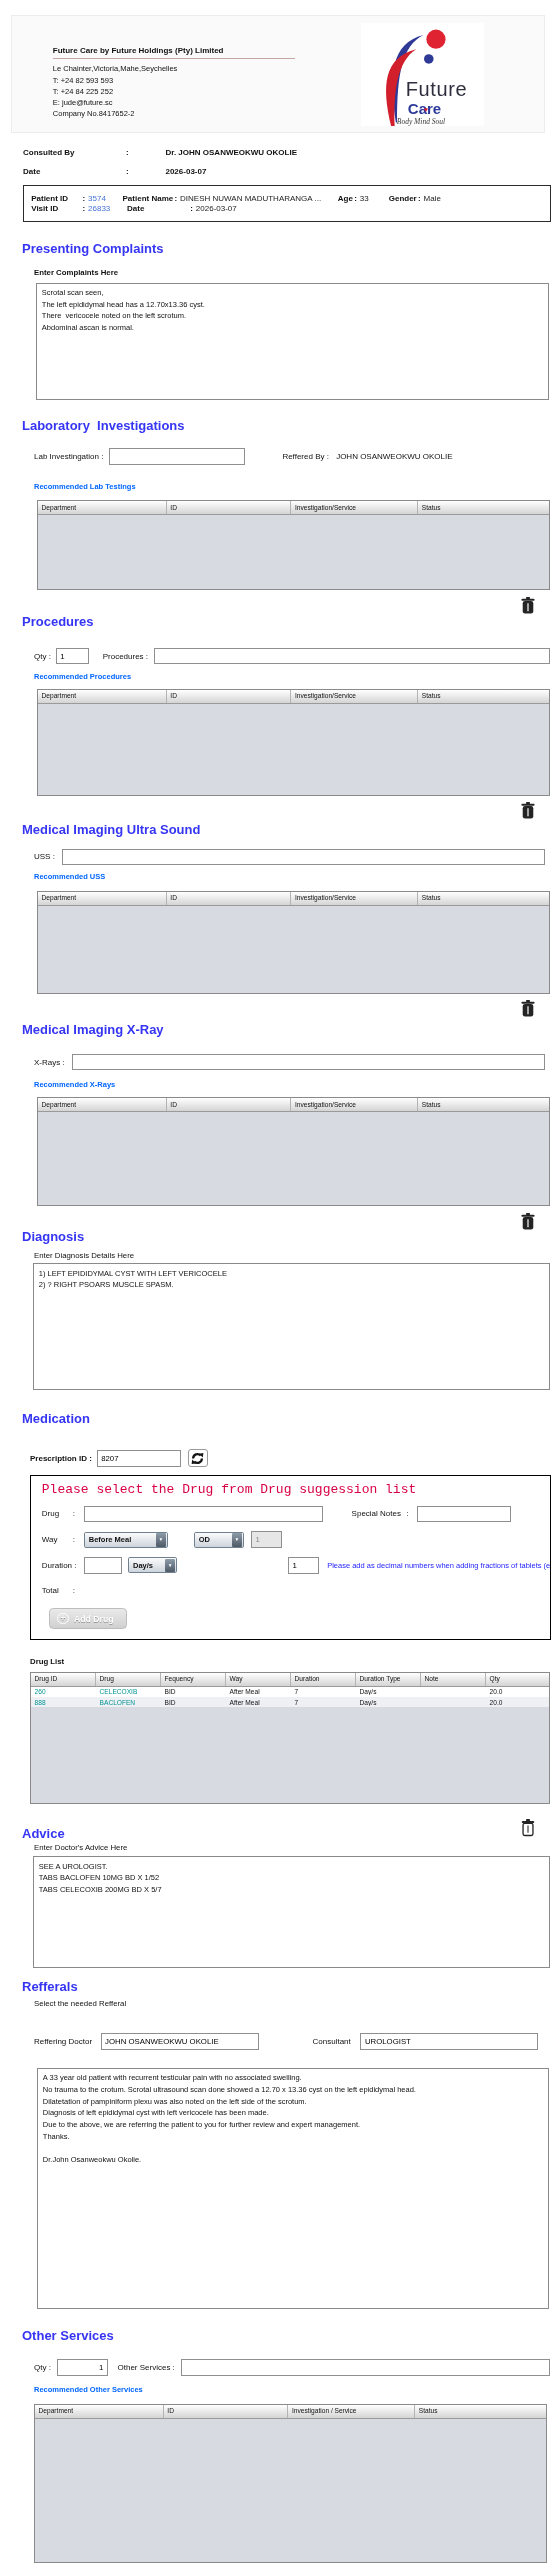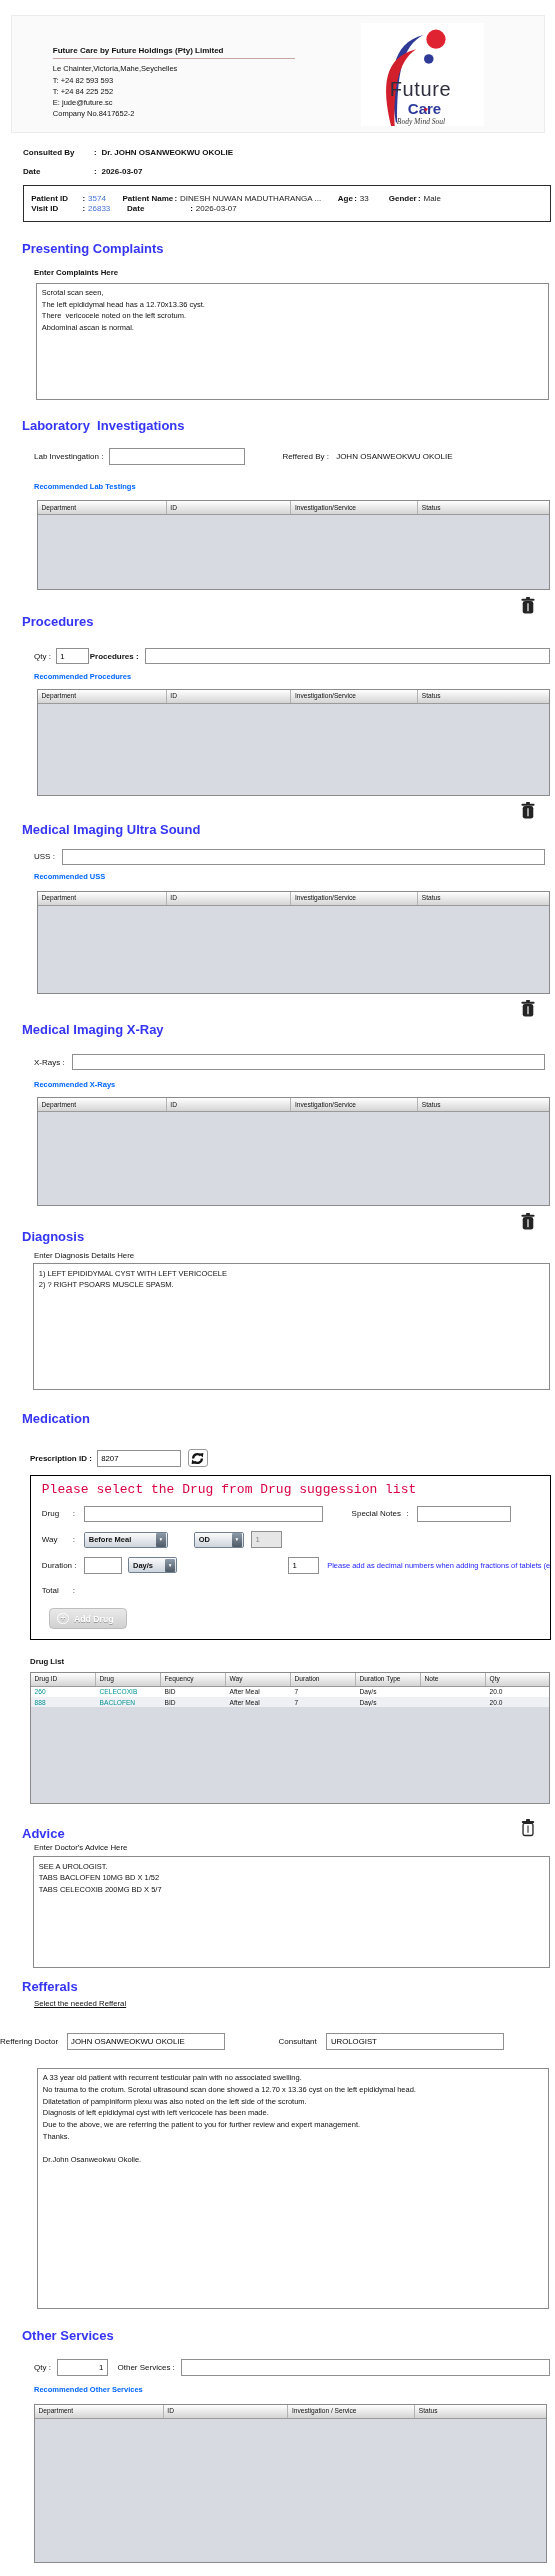--- a/index.html
+++ b/index.html
@@ -7,28 +7,28 @@
   .page{position:relative;width:556px;min-height:2576px;overflow:hidden;}
 
   
   .letterhead{margin:15px 0 0 10.8px;width:534px;background:#fafafa;border:0.6px solid #ececec;
               display:flex;justify-content:space-between;box-sizing:border-box;padding:7.2px 0 6px 0;}
   .lh-left{margin-left:41px;padding-top:23px;}
   .lh-company{font-weight:bold;font-size:8px;border-bottom:1.2px solid #c9a6a6;padding-bottom:3px;width:242px;}
   .lh-addr{font-size:7.5px;line-height:1.5;margin-top:4.2px;}
   .logo-box{width:123px;height:103px;background:#fff;margin-right:60px;position:relative;flex-shrink:0;}
   .logo-box svg{position:absolute;left:0;top:0;}
-  .logo-future{position:absolute;left:29px;top:55px;font-size:20px;color:#2e2e3e;letter-spacing:0.6px;}
+  .logo-future{position:absolute;left:45px;top:55px;font-size:20px;color:#2e2e3e;letter-spacing:0.6px;}
   .logo-care{position:absolute;left:47px;top:77px;font-size:15px;font-weight:bold;color:#2b3a9b;}
   .logo-heart{position:absolute;left:63px;top:82px;font-size:7.2px;color:#d81f33;}
   .logo-tagline{position:absolute;left:36px;top:94px;font-size:7.5px;font-style:italic;
                 font-family:"Liberation Serif",serif;color:#3a3a3a;}
 
   
-  .crow{margin:15px 0 0 23px;font-size:8px;font-weight:bold;display:flex;}
+  .crow{margin:15px 0 0 23px;font-size:8px;font-weight:bold;display:flex;gap:32px;}
   .crow .cl{display:inline-block;width:71px;}
   .crow .sep{margin-right:4.8px;}
   .drow{margin-top:9.6px;}
   .pbox{margin:9px 4.8px 0 23px;border:1.2px solid #2b2b2b;padding:6px 7.2px;font-size:8px;}
   .prow{display:flex;align-items:center;margin:1.8px 0;}
   .pl{font-weight:bold;display:inline-block;}
   .w84{width:50px;} .w104{width:62px;} .pc{font-weight:bold;margin:0 3px 0 1.2px;}
   .idblue{color:#4472d4;font-weight:normal;}
   .pval{color:#222;}
   .gap28{margin-left:16.7px;} .gap40{margin-left:20px;}
@@ -81,21 +81,21 @@
   .dw{width:12.55%;} .dwl{flex:1;}
   .dlrow{display:flex;background:#fff;font-size:6.6px;height:10.2px;align-items:center;cursor:pointer;}
   .dlrow.alt{background:#eef0f4;}
   .dlc{box-sizing:border-box;padding:0 3.6px;width:12.55%;overflow:hidden;white-space:nowrap;}
   .dlc:last-child{flex:1;}
   .teal{color:#009494;}
   .dl-fill{height:96px;background:#d7dae1;}
 
   
   .advhead{display:flex;justify-content:space-between;align-items:flex-start;margin-top:14.3px;padding-right:20px;}
-  .refrow{display:flex;align-items:center;font-size:8px;margin-top:25px;}
+  .refrow{display:flex;align-items:center;padding-left:34px;font-size:8px;margin-top:25px;}
   .ta-ref{height:241px;margin-left:37px;width:512px;}
   .ta-diag{margin-left:33px;width:517px;height:127px;}
   .ta-adv{margin-left:33px;width:517px;height:112px;}
   .qty-right{text-align:right;}
 </style>
 </head>
 <body>
 
 <div class="page">
 
@@ -192,21 +192,21 @@
         <rect x="9" y="1.4" width="6" height="3" rx="1" fill="#242424"></rect>
         <path d="M12 11 v12" stroke="#e8e8e8" stroke-width="2"></path>
       </svg>
     </button>
   </div>
 
   <div class="h1" style="margin-top:1.2px;">Procedures</div>
   <div class="frow" style="margin-top:18px;">
     <span>Qty :</span>
     <input class="tb" style="width: 33px; margin-left: 4.8px;" value="1">
-    <span style="margin-left:1px;font-weight:bold;">Procedures :</span>
+    <span style="margin-left:14px;">Procedures :</span>
     <input class="tb" style="flex: 1 1 0%; margin-left: 6px; margin-right: 6px;">
   </div>
   <div class="rec" style="margin-top:7.2px;">Recommended Procedures</div>
   <div class="svc" style="margin-top:8.4px;">
     <div class="thead">
       <div class="th w1">Department</div>
       <div class="th w2">ID</div>
       <div class="th w3">Investigation/Service</div>
       <div class="th w4">Status</div>
     </div>
@@ -387,21 +387,21 @@
         <path d="M12 11.5 v11" stroke="#242424" stroke-width="1.6"></path>
       </svg>
     </button>
   </div>
   <div class="lbl-n" style="margin-top:2.4px;">Enter Doctor's Advice Here</div>
   <textarea class="ta ta-adv" style="margin-top: 3.6px;">SEE A UROLOGIST.
 TABS BACLOFEN 10MG BD X 1/52
 TABS CELECOXIB 200MG BD X 5/7</textarea>
 
   <div class="h1" style="margin-top:12px;">Refferals</div>
-  <div class="lbl-n" style="margin-top:4.8px;text-decoration:underline;">Select the needed Refferal</div>
+  <div class="lbl-n" style="margin-top:4.8px;">Select the needed Refferal</div>
   <div class="refrow">
     <span>Reffering Doctor</span>
     <input class="tb" style="width: 158px; margin-left: 8.4px;" value="JOHN OSANWEOKWU OKOLIE">
     <span style="margin-left:54px;">Consultant</span>
     <input class="tb" style="width: 178px; margin-left: 9.6px;" value="UROLOGIST">
   </div>
   <textarea class="ta ta-ref" style="margin-top: 18px;">A 33 year old patient with recurrent testicular pain with no associated swelling.
 No trauma to the crotum. Scrotal ultrasound scan done showed a 12.70 x 13.36 cyst on the left epididymal head.
 Dilatetation of pampiniform plexu was also noted on the left side of the scrotum.
 Diagnosis of left epididymal cyst with left vericocele has been made.

